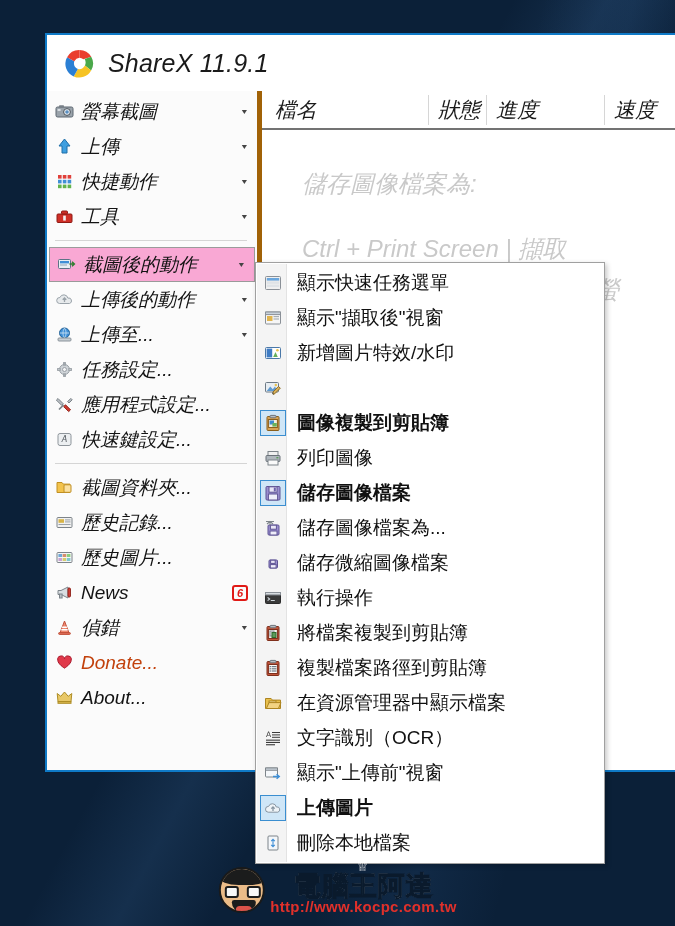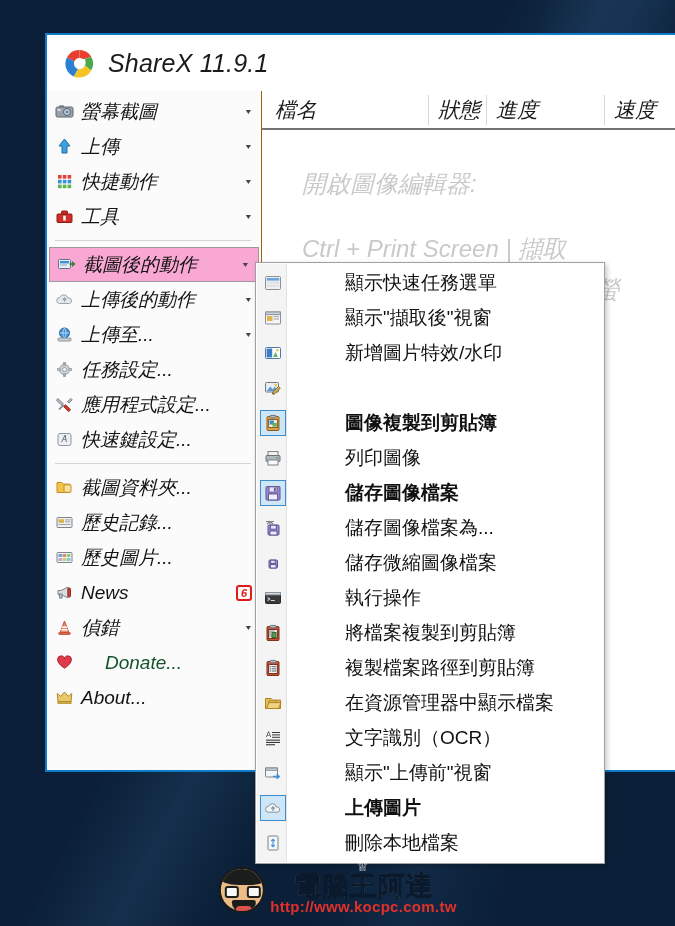--- a/index.html
+++ b/index.html
@@ -66,21 +66,21 @@
   }
 
   
   #window-body { flex: 1; display: flex; min-height: 0; }
 
   
   #sidebar {
     width: 215px;
     flex: 0 0 215px;
     background: #fbfbfb;
-    border-right: 1px solid #a16207;
+    border-right: 5px solid #a16207;
     padding-top: 3px;
     position: relative;
   }
   .side-item {
     height: 35px;
     display: flex;
     align-items: center;
     padding: 0 6px 0 8px;
     position: relative;
     white-space: nowrap;
@@ -97,21 +97,21 @@
     margin-right: 7px;
     position: relative;
     display: inline-block;
   }
   .side-lbl {
     font-size: 19px;
     color: #131313;
     line-height: 1;
     font-family: "Liberation Sans", "DejaVu Sans", sans-serif;
   }
-  .side-lbl.red { color: #14532d; margin-left: 24px; }
+  .side-lbl.red { color: #c2410c; }
   .side-arrow {
     margin-left: auto;
     font-size: 8px;
     color: #444;
     line-height: 1;
     transform: scaleX(1.3);
     padding-right: 4px;
   }
   .side-badge {
     margin-left: auto;
@@ -185,21 +185,20 @@
     background: #f4f4f4;
     border-right: 1px solid #e3e3e3;
   }
   .menu-item {
     position: relative;
     height: 35px;
     display: flex;
     align-items: center;
     padding-left: 4px;
     z-index: 2;
-    gap: 48px;
   }
   .menu-ico-wrap {
     width: 26px; height: 26px;
     flex: 0 0 26px;
     margin-right: 11px;
     display: flex;
     align-items: center;
     justify-content: center;
     position: relative;
   }
@@ -519,21 +518,21 @@
       <div id="main-panel">
 
         <div id="task-header">
           <div class="col-head" style="width:166px">檔名</div>
           <div class="col-head" style="width:58px">狀態</div>
           <div class="col-head" style="width:118px">進度</div>
           <div class="col-head" style="flex:1">速度</div>
         </div>
 
         <div id="hint-block">
-          <span class="hline">開啟圖像編輯器:</span>
+          <span class="hline">儲存圖像檔案為:</span>
           <span class="hline" style="margin-top:24px">Ctrl + Print Screen  |  擷取</span>
           <span class="hline" style="margin-left:245px">整個螢</span>
           <span class="hline" style="margin-left:245px">擷取</span>
           <span class="hline small" style="margin-left:245px">| 擷取</span>
         </div>
 
       </div>
     </div>
   </div>
 

